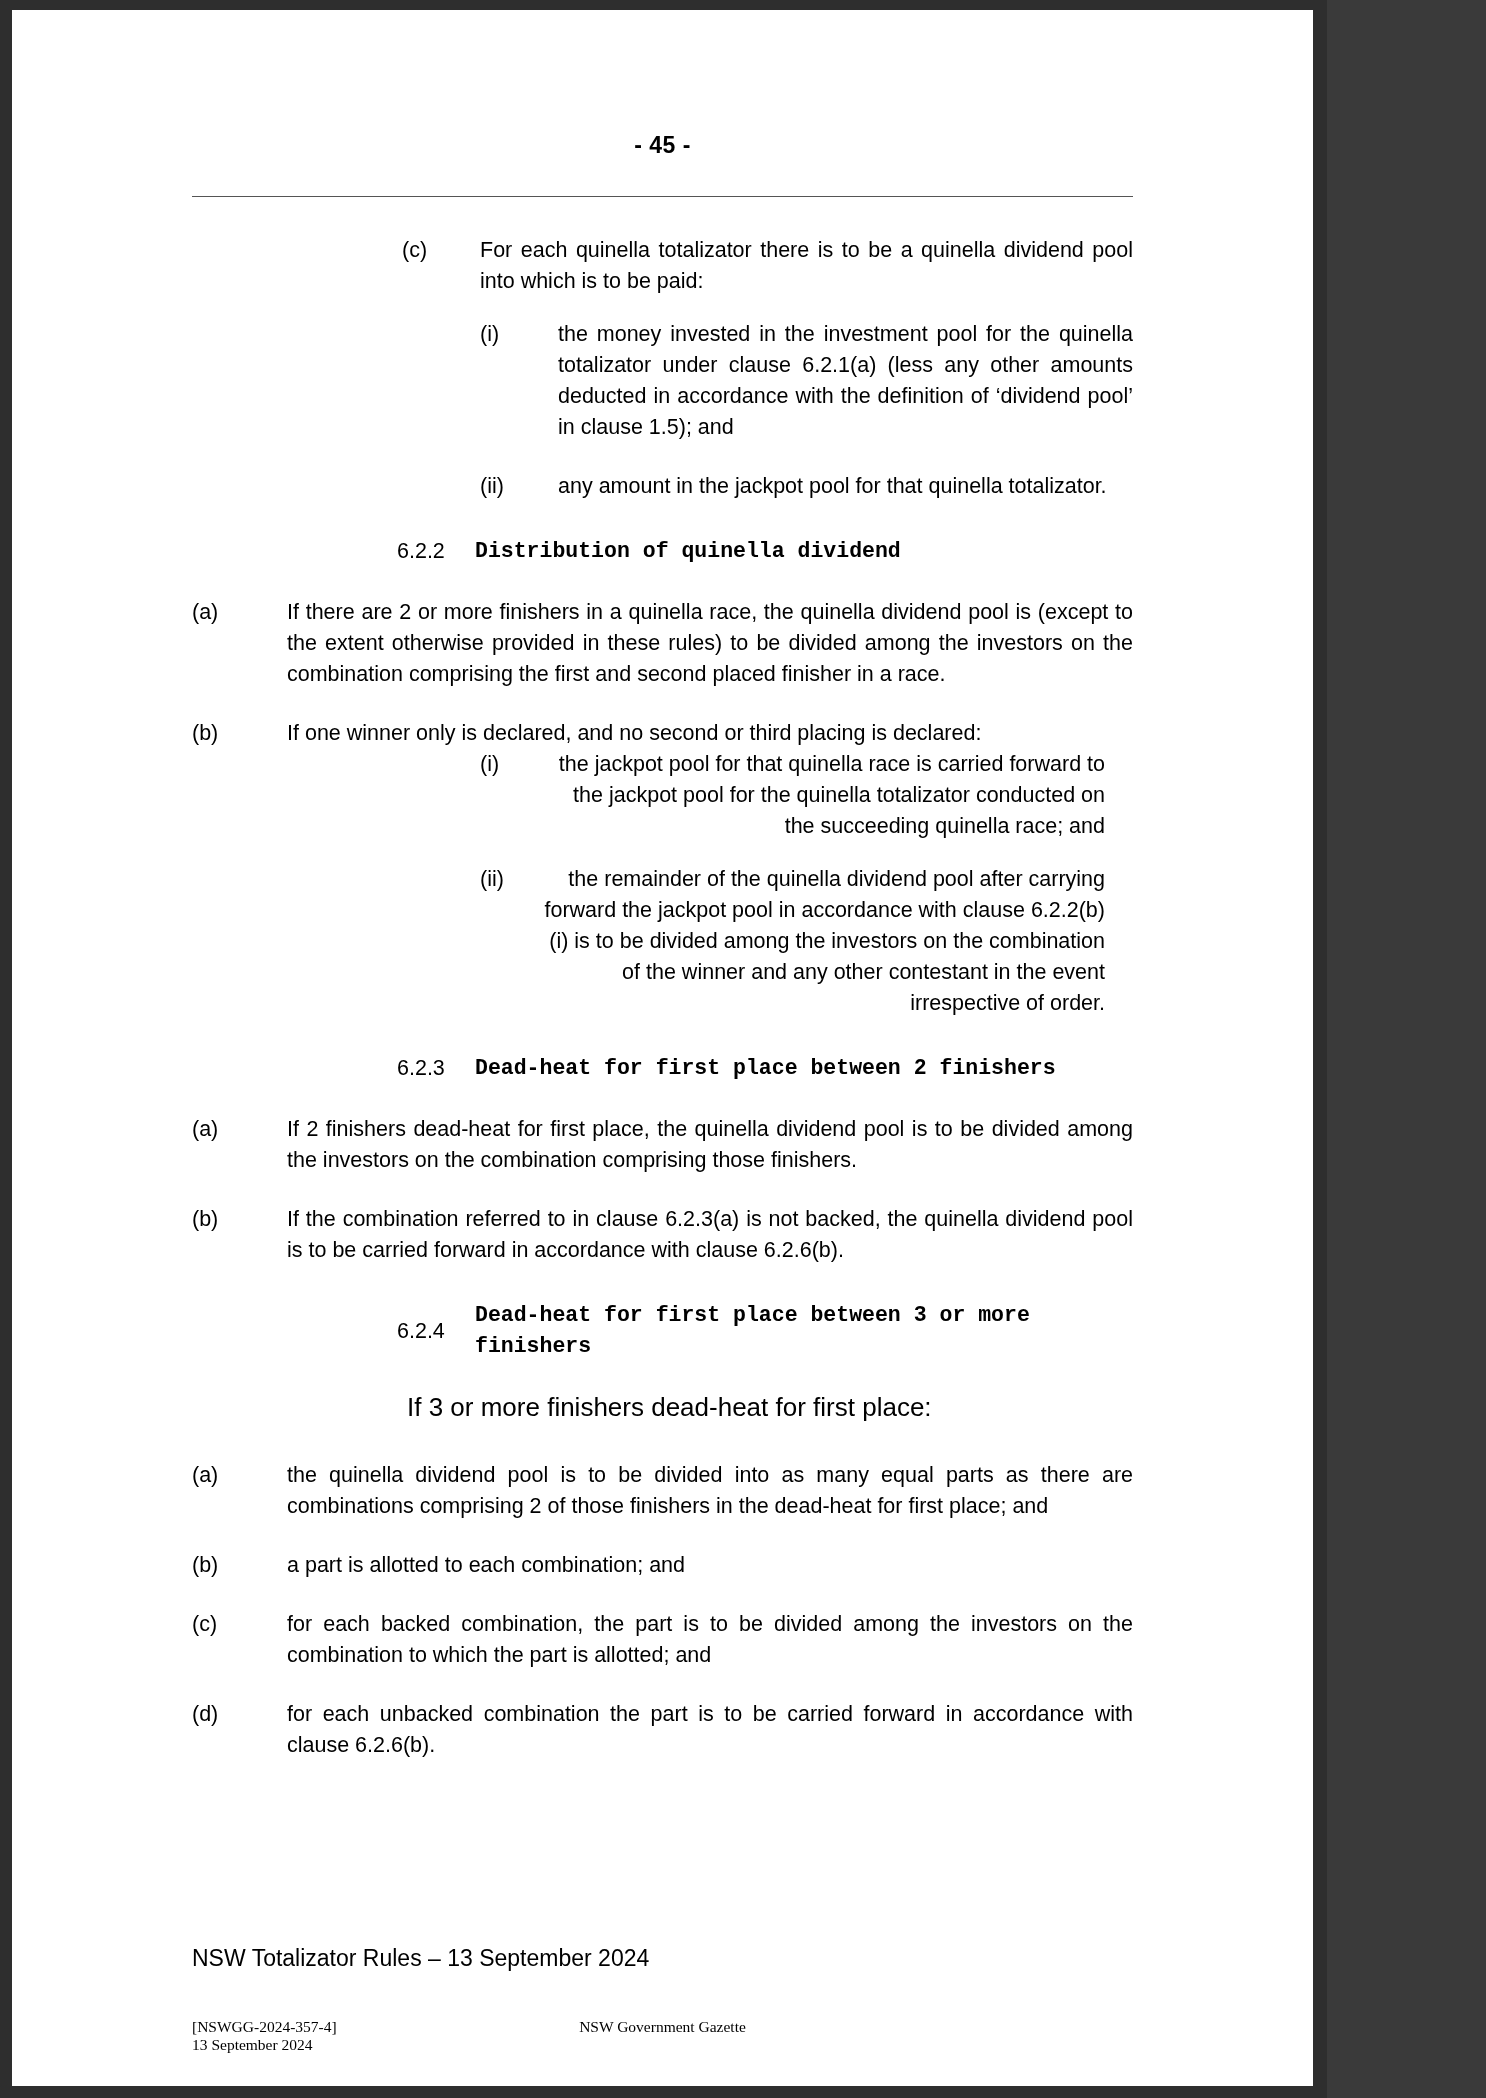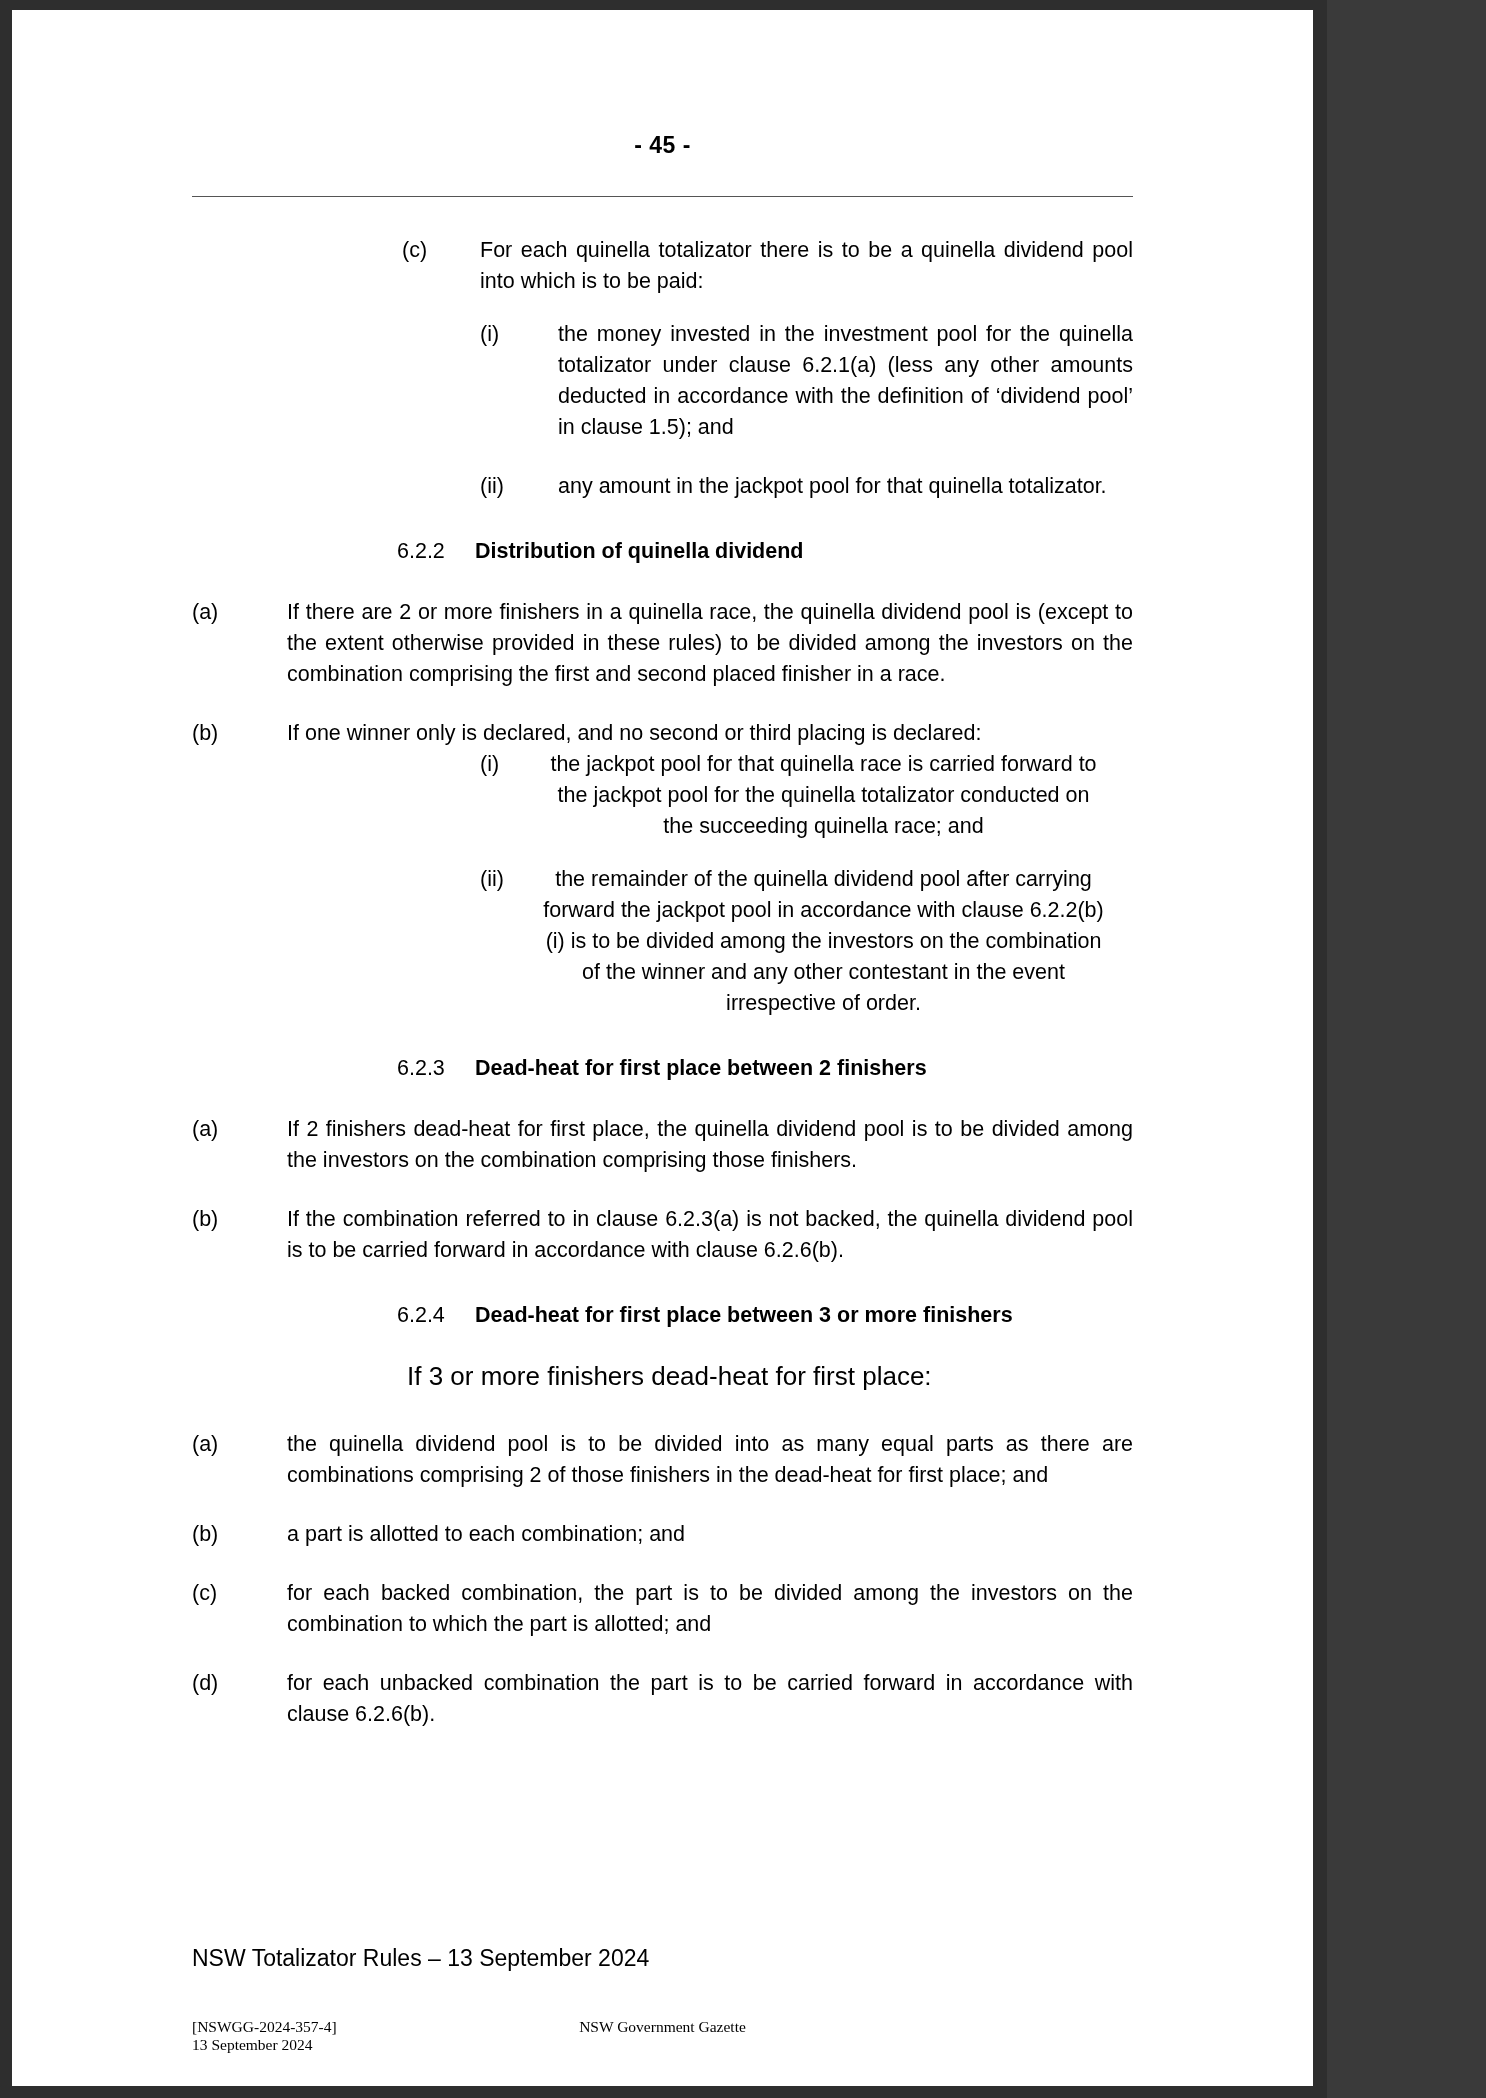--- a/index.html
+++ b/index.html
@@ -98,38 +98,39 @@
     flex: 0 0 62px;
   }
   .lvl2b > .text {
     flex: 1 1 auto;
     text-align: left;
     padding-right: 28px;
   }
 
   .marker { color: #000; }
   .text { text-align: justify; }
-  .text.left { text-align: center; }
+  .text.left { text-align: right; }
 
   
   .section-heading {
     display: flex;
     align-items: center;
     padding-left: 205px;
     margin-top: 34px;
     margin-bottom: 30px;
   }
   .section-heading .sec-num {
     flex: 0 0 78px;
     font-weight: normal;
     font-size: 21.5px;
   }
   .section-heading .sec-title {
     font-weight: bold;
     font-size: 21.5px;
+    font-family: Liberation Mono, monospace;
   }
 
   
   .intro-line {
     padding-left: 215px;
     margin-bottom: 37px;
     font-size: 26px;
   }
 
   

